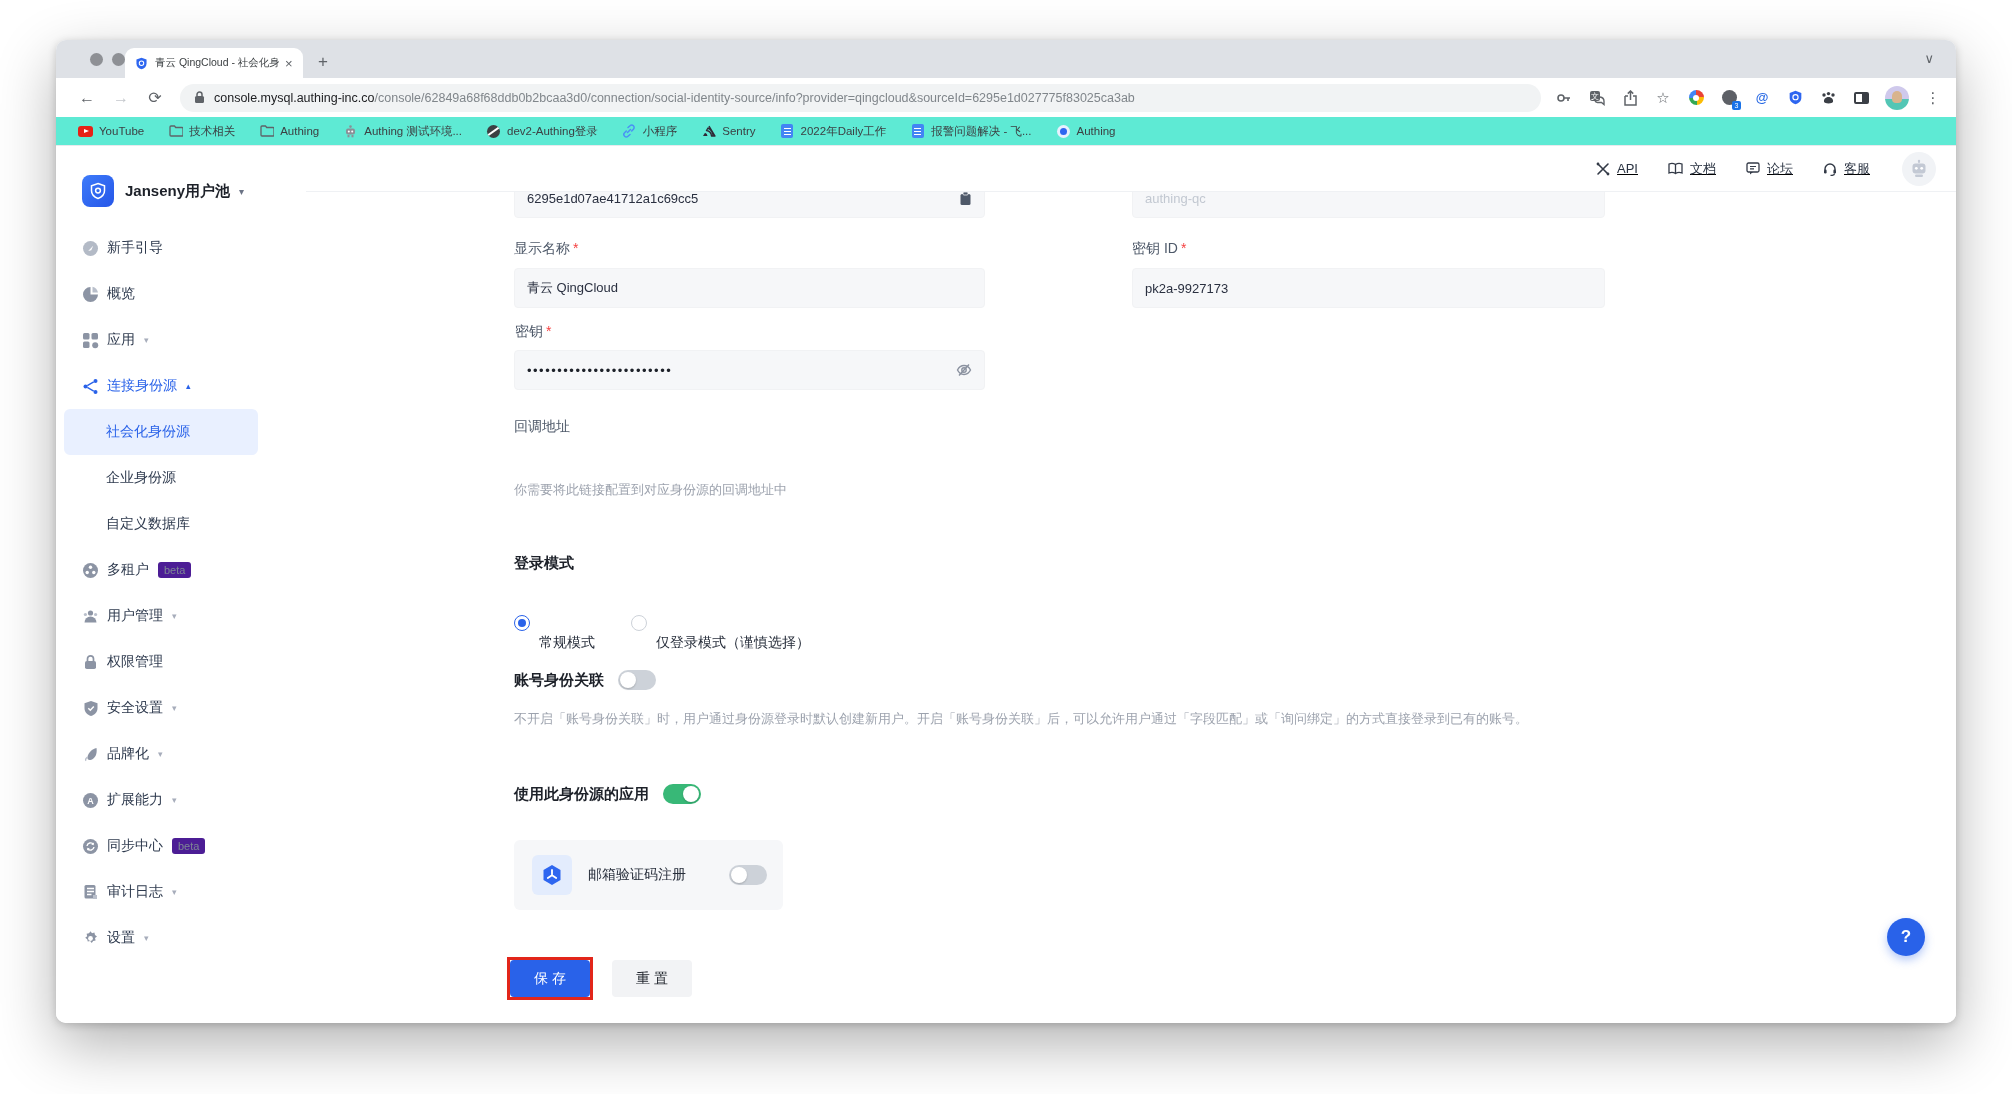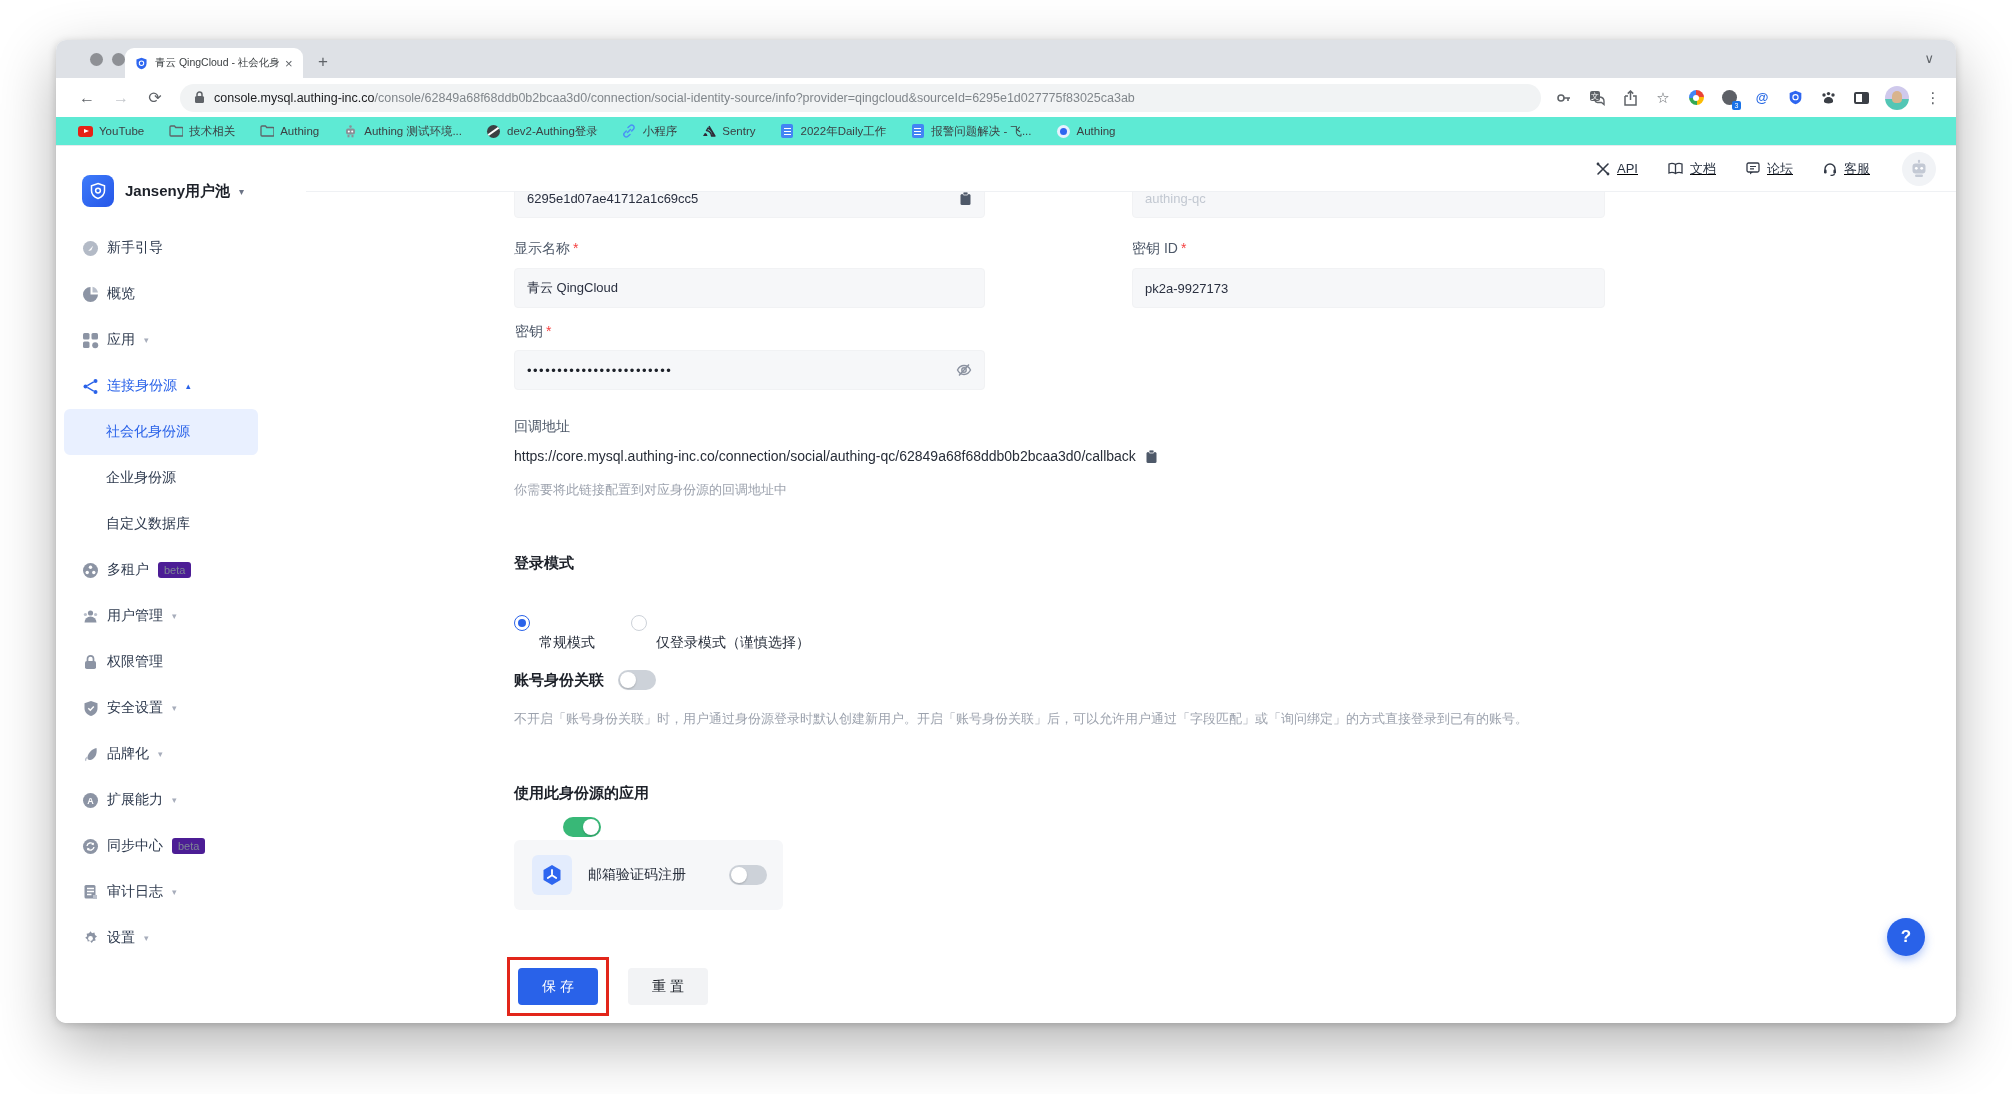--- a/index.html
+++ b/index.html
@@ -145,21 +145,21 @@
   .appname { font-size:14px; color:#272e3b; margin-left:16px; flex:1; white-space:nowrap; }
 
   .annotate { border:3px solid #e2261a; }
   .toggle-annot { padding:6px 10px; display:inline-flex; margin:-9px -13px; }
 
   .btnrow { display:flex; align-items:center; }
   .btn { height:37px; width:80px; border:none; border-radius:4px; font-size:14px;
     font-family:inherit; display:inline-flex; align-items:center; justify-content:center; }
   .btn.primary { background:#2962e9; color:#fff; }
   .btn.ghost { background:#f2f3f5; color:#1d2129; }
-  .savewrap { padding:8px; margin-left:-7px; display:inline-flex; }
+  .savewrap { padding:0; margin-left:-7px; display:inline-flex; }
   .resetgap { margin-left:19px; }
 
   .helpfab { position:absolute; right:31px; top:726px; width:38px; height:38px; border-radius:50%;
     background:#2962e9; color:#fff; font-size:17px; font-weight:bold; display:flex;
     align-items:center; justify-content:center; box-shadow:0 4px 10px rgba(41,98,233,.35); }
 
   svg { display:block; }
 </style>
 </head>
 <body>
@@ -584,29 +584,20 @@
             <span>
               <svg width="16" height="14" viewBox="0 0 16 14">
                     <path d="M1.5 7 C3 4 5.3 2.5 8 2.5 C10.7 2.5 13 4 14.5 7 C13 10 10.7 11.5 8 11.5 C5.3 11.5 3 10 1.5 7 Z" fill="none" stroke="#8a919f" stroke-width="1.4"></path>
                     <circle cx="8" cy="7" r="2.2" fill="none" stroke="#8a919f" stroke-width="1.4"></circle>
                     <path d="M3 12.5 L13 1.5" stroke="#8a919f" stroke-width="1.4"></path>
                   </svg>
             </span>
           </div>
 
           <div class="abs flabel" style="left:0; top:226px;">回调地址</div>
-          <div class="abs cburl" style="left:0; top:256px;">
-            <span>https://core.mysql.authing-inc.co/connection/social/authing-qc/62849a68f68ddb0b2bcaa3d0/callback</span>
-            <span>
-              <svg width="13" height="15" viewBox="0 0 13 15">
-                    <rect x="1.5" y="3" width="10" height="11" rx="1.5" fill="#4e5969"></rect>
-                    <rect x="4" y="1" width="5" height="3" rx="1" fill="#4e5969" stroke="#fff" stroke-width="0.8"></rect>
-                  </svg>
-            </span>
-          </div>
           <div class="abs helper" style="left:0; top:289px;">你需要将此链接配置到对应身份源的回调地址中</div>
 
           <div class="abs h16" style="left:0; top:362px;">登录模式</div>
           <div class="abs radio-row" style="left:0; top:402px;">
             <span class="radioopt">
               <span class="radio checked"></span>
               <span class="rlabel">常规模式</span>
             </span>
             <span class="radioopt">
               <span class="radio"></span>
@@ -615,21 +606,21 @@
           </div>
 
           <div class="abs headrow" style="left:0; top:478px;">
             <span class="h16">账号身份关联</span>
             <span class="toggle off">
                   <span class="knob"></span>
                 </span>
           </div>
           <div class="abs helper" style="left:0; top:518px;">不开启「账号身份关联」时，用户通过身份源登录时默认创建新用户。开启「账号身份关联」后，可以允许用户通过「字段匹配」或「询问绑定」的方式直接登录到已有的账号。</div>
 
-          <div class="abs headrow" style="left:0; top:592px;flex-direction:column;">
+          <div class="abs headrow" style="left:0; top:592px;">
             <span class="h16">使用此身份源的应用</span>
             <span class="toggle on">
                   <span class="knob"></span>
                 </span>
           </div>
 
           <div class="abs" style="left:0; top:648px; width:700px; height:70px;">
             <div class="appcard" style="left:0;">
               <span class="apptile">
                 <svg width="24" height="24" viewBox="0 0 24 24">

